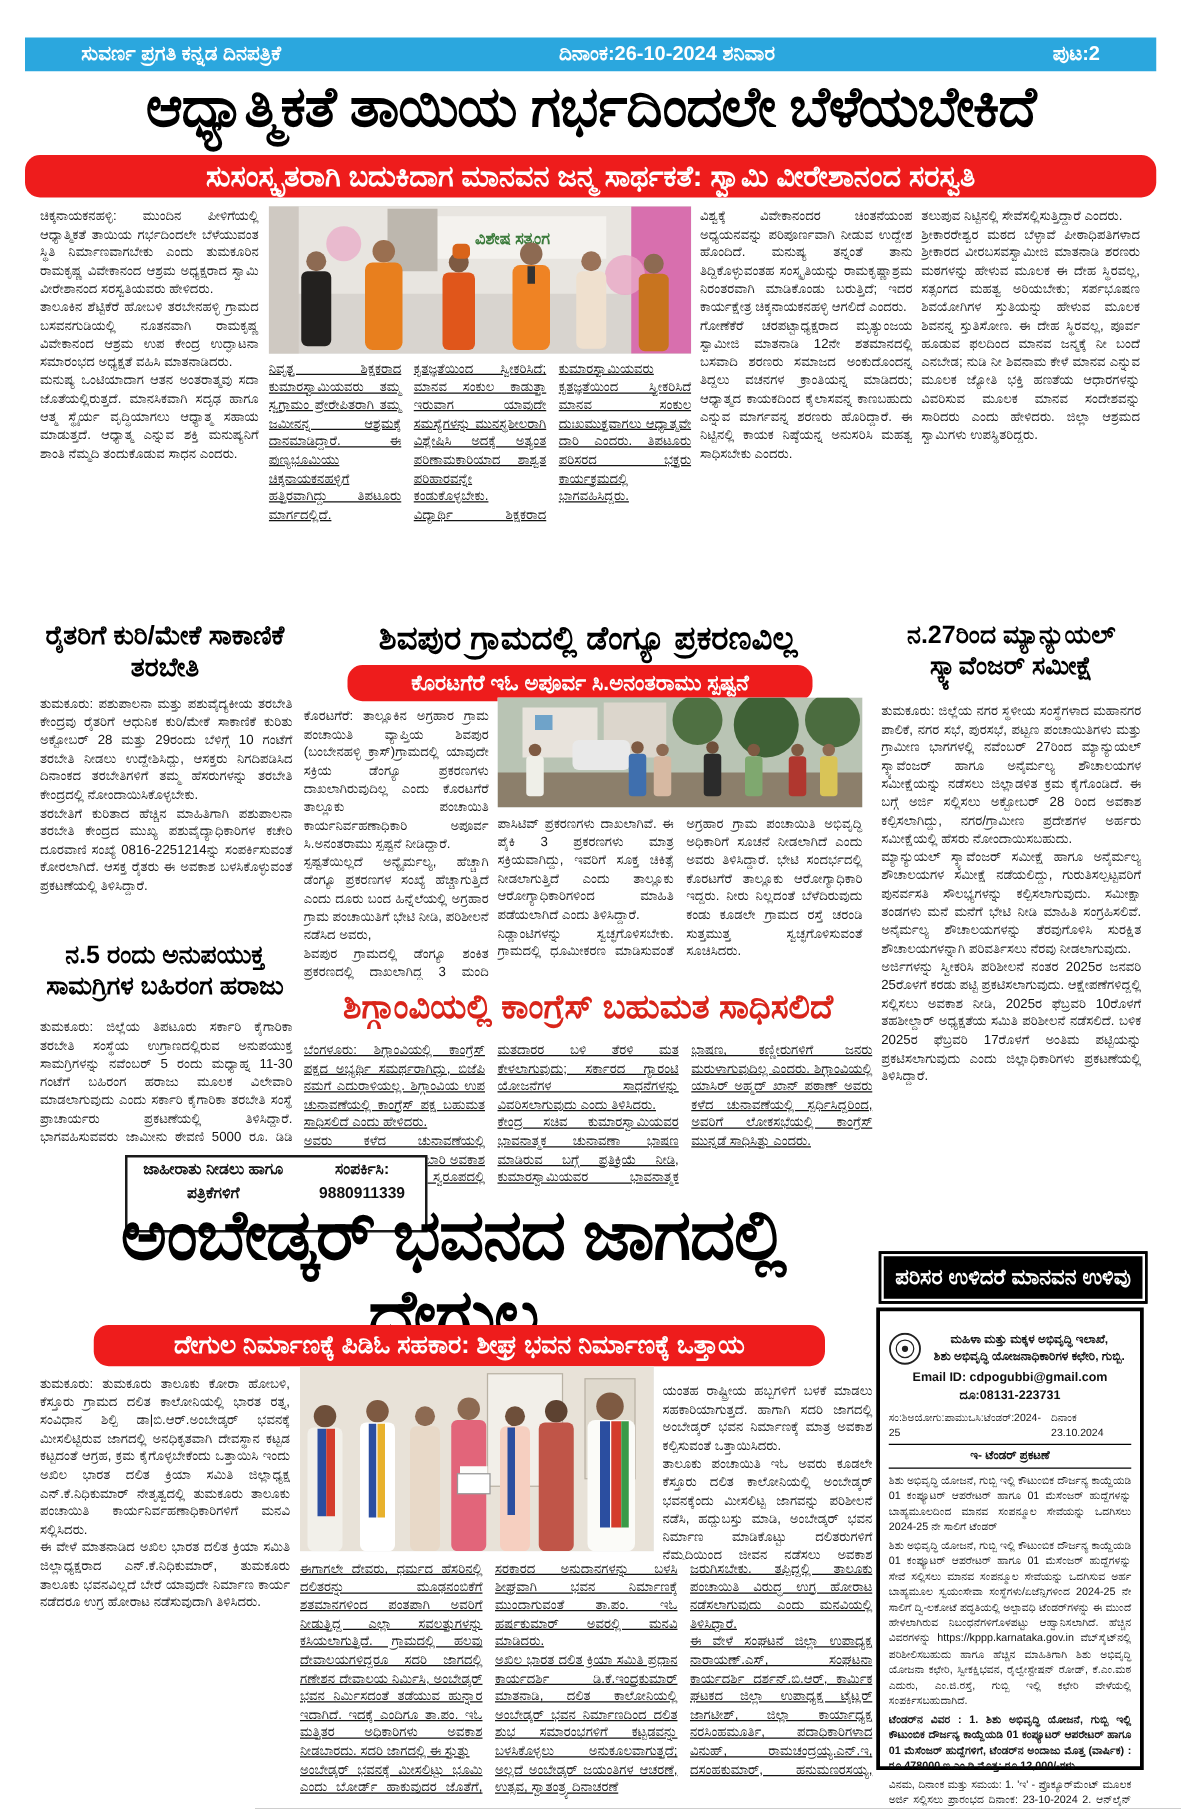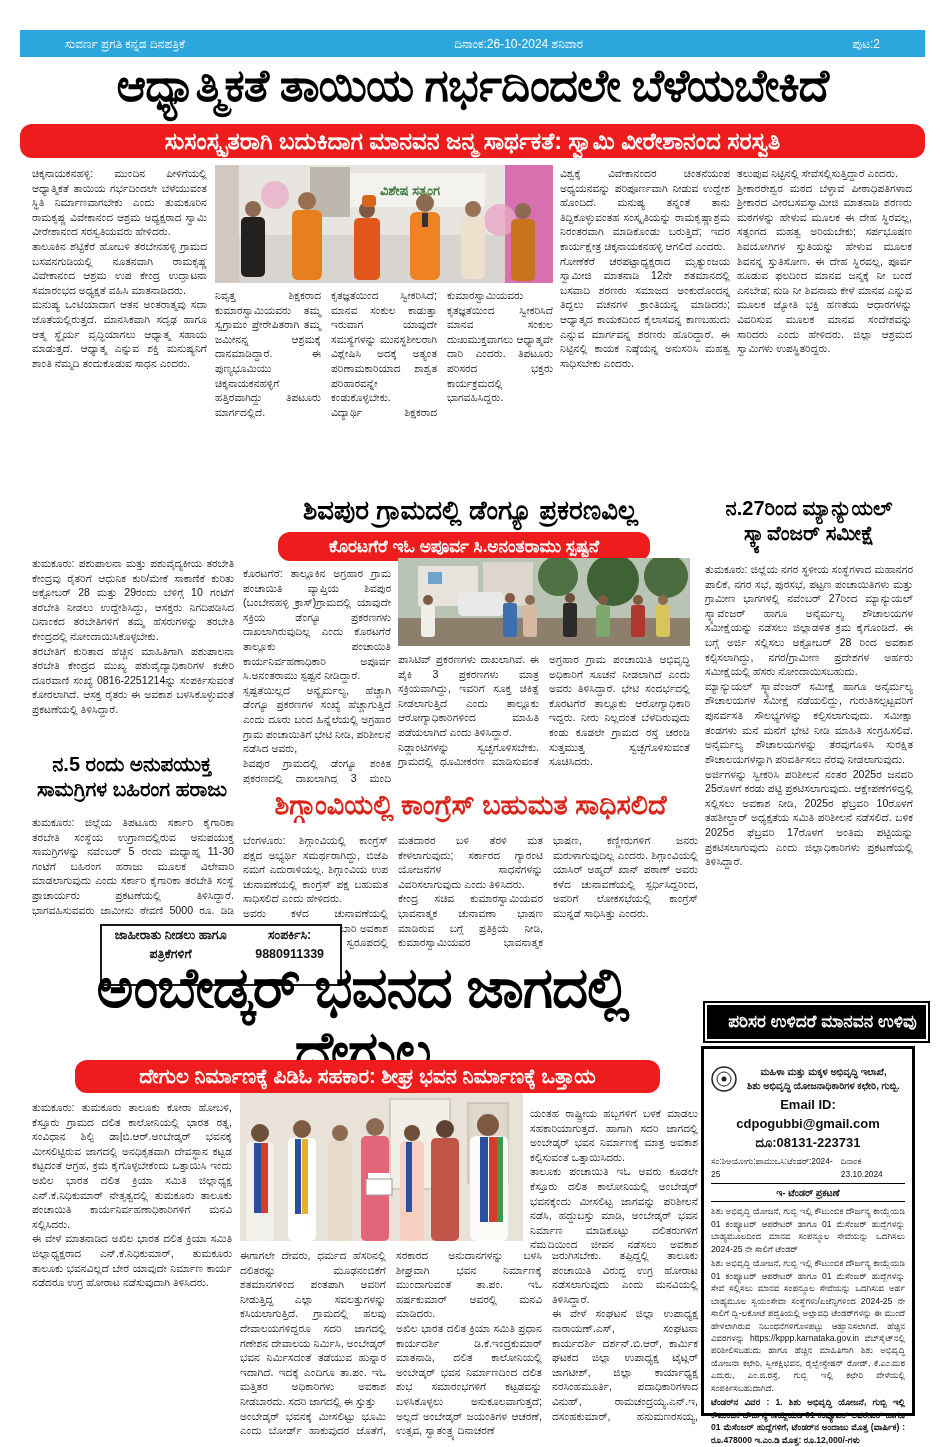--- a/index.html
+++ b/index.html
@@ -1,38 +1,38 @@
 <!DOCTYPE html>
 <html><head>
 <meta charset="utf-8">
 <style>
   html,body{margin:0;padding:0;background:#888;}
   #page{position:relative;width:945px;height:1447px;background:#ffffff;overflow:hidden;
         font-family:"Liberation Sans","DejaVu Sans",sans-serif;color:#111;}
   .abs{position:absolute;}
   .just{text-align:justify;text-justify:inter-word;white-space:pre-line;}
   .masthead{background:#2ba7de;color:#fff;display:flex;align-items:center;
-            justify-content:space-between;font-weight:normal;font-size:12px;padding:0 45px;box-sizing:border-box;}
+            justify-content:space-between;font-weight:bold;font-size:16px;padding:0 45px;box-sizing:border-box;}
   .h1{font-weight:bold;text-align:center;font-size:45px;line-height:1.15;letter-spacing:-1px;color:#000;}
   .redbar{background:#ee1c1c;color:#fff;font-weight:bold;text-align:center;
           display:flex;align-items:center;justify-content:center;box-sizing:border-box;border-radius:12px;}
   .sechead{font-weight:bold;text-align:center;color:#000;line-height:1.25;}
   .redhead{font-weight:bold;text-align:center;color:#d9251a;}
   .body-txt{font-size:10.6px;line-height:1.38;color:#141414;}
-  .cols3{column-count:3;column-gap:10px;}
+  .cols3{column-count:3;column-gap:10px;text-decoration:underline;}
   .cols2{column-count:2;column-gap:10px;}
   .contact-box{border:2px solid #1a1a1a;background:#fff;display:flex;flex-direction:row;
                justify-content:center;text-align:center;font-weight:bold;font-size:12.5px;line-height:1.5;}
   .eco-banner{background:#000;color:#fff;font-weight:bold;display:flex;align-items:center;
               justify-content:center;font-size:17px;border:2px solid #000;box-shadow:0 0 0 2px #fff inset;}
   .tender{border:3px solid #000;box-sizing:border-box;background:#fff;padding:16px 7px 4px 7px;
           font-size:8.6px;line-height:1.45;}
   .tender .hdr{display:flex;align-items:center;gap:5px;}
   .tender .hdr-txt{flex:1;text-align:center;font-weight:bold;font-size:9.6px;line-height:1.45;}
-  .tender .mail{text-align:center;font-weight:bold;font-size:13px;margin-top:3px;}
+  .tender .mail{text-align:center;font-weight:bold;font-size:10px;margin-top:3px;}
   .tender .ref{display:flex;justify-content:space-between;font-size:8.4px;margin-top:3px;
                border-bottom:1px solid #000;padding-bottom:3px;}
   .tender .etitle{text-align:center;font-weight:bold;font-size:9.5px;padding:2px 0;border-bottom:1px solid #000;margin-bottom:3px;}
   .photo-frame{background:#e5e5e5;overflow:hidden;}
   svg{display:block;}
 </style>
 </head>
 <body>
 
 <div id="page">
@@ -92,20 +92,21 @@
   </div>
   <div class="abs body-txt just cols3" style="left:215px;top:288px;width:338px;height:198px;overflow:hidden;">ನಿವೃತ್ತ ಶಿಕ್ಷಕರಾದ ಕುಮಾರಸ್ವಾಮಿಯವರು ತಮ್ಮ ಸ್ವಗ್ರಾಮಂ ಪ್ರೇರೇಪಿತರಾಗಿ ತಮ್ಮ ಜಮೀನನ್ನ ಆಶ್ರಮಕ್ಕೆ ದಾನಮಾಡಿದ್ದಾರೆ. ಈ ಪುಣ್ಯಭೂಮಿಯು ಚಿಕ್ಕನಾಯಕನಹಳ್ಳಿಗೆ ಹತ್ತಿರವಾಗಿದ್ದು ತಿಪಟೂರು ಮಾರ್ಗದಲ್ಲಿದೆ.
 ಕೃತಜ್ಞತೆಯಿಂದ ಸ್ವೀಕರಿಸಿದೆ; ಮಾನವ ಸಂಕುಲ ಕಾಡುತ್ತಾ ಇರುವಾಗ ಯಾವುದೇ ಸಮಸ್ಯೆಗಳನ್ನು ಮುನಸ್ಥಶೀಲರಾಗಿ ವಿಶ್ಲೇಷಿಸಿ ಅದಕ್ಕೆ ಅತ್ಯಂತ ಪರಿಣಾಮಕಾರಿಯಾದ ಶಾಶ್ವತ ಪರಿಹಾರವನ್ನೇ ಕಂಡುಕೊಳ್ಳಬೇಕು.
 ವಿದ್ಯಾರ್ಥಿ ಶಿಕ್ಷಕರಾದ ಕುಮಾರಸ್ವಾಮಿಯವರು ಕೃತಜ್ಞತೆಯಿಂದ ಸ್ವೀಕರಿಸಿದೆ ಮಾನವ ಸಂಕುಲ ದುಃಖಮುಕ್ತವಾಗಲು ಆಧ್ಯಾತ್ಮವೇ ದಾರಿ ಎಂದರು. ತಿಪಟೂರು ಪರಿಸರದ ಭಕ್ತರು ಕಾರ್ಯಕ್ರಮದಲ್ಲಿ ಭಾಗವಹಿಸಿದ್ದರು.</div>
 
   <div class="abs body-txt just" style="left:560px;top:166px;width:170px;height:320px;overflow:hidden;">ವಿಶ್ವಕ್ಕೆ ವಿವೇಕಾನಂದರ ಚಿಂತನೆಯಂಪ ಅಧ್ಯಯನವನ್ನು ಪರಿಪೂರ್ಣವಾಗಿ ನೀಡುವ ಉದ್ದೇಶ ಹೊಂದಿದೆ. ಮನುಷ್ಯ ತನ್ನಂತೆ ತಾನು ತಿದ್ದಿಕೊಳ್ಳುವಂತಹ ಸಂಸ್ಕೃತಿಯನ್ನು ರಾಮಕೃಷ್ಣಾಶ್ರಮ ನಿರಂತರವಾಗಿ ಮಾಡಿಕೊಂಡು ಬರುತ್ತಿದೆ; ಇದರ ಕಾರ್ಯಕ್ಷೇತ್ರ ಚಿಕ್ಕನಾಯಕನಹಳ್ಳಿ ಆಗಲಿದೆ ಎಂದರು.
 ಗೋಣೆಕೆರೆ ಚರಪಟ್ಟಾಧ್ಯಕ್ಷರಾದ ಮೃತ್ಯುಂಜಯ ಸ್ವಾಮೀಜಿ ಮಾತನಾಡಿ 12ನೇ ಶತಮಾನದಲ್ಲಿ ಬಸವಾದಿ ಶರಣರು ಸಮಾಜದ ಅಂಕುದೊಂದನ್ನ ತಿದ್ದಲು ವಚನಗಳ ಕ್ರಾಂತಿಯನ್ನ ಮಾಡಿದರು; ಆಧ್ಯಾತ್ಮದ ಕಾಯಕದಿಂದ ಕೈಲಾಸವನ್ನ ಕಾಣಬಹುದು ಎನ್ನುವ ಮಾರ್ಗವನ್ನ ಶರಣರು ಹೊರಿದ್ದಾರೆ. ಈ ನಿಟ್ಟಿನಲ್ಲಿ ಕಾಯಕ ನಿಷ್ಠೆಯನ್ನ ಅನುಸರಿಸಿ ಮಹತ್ವ ಸಾಧಿಸಬೇಕು ಎಂದರು.</div>
   <div class="abs body-txt just" style="left:737px;top:166px;width:175px;height:320px;overflow:hidden;">ತಲುಪುವ ನಿಟ್ಟಿನಲ್ಲಿ ಸೇವೆಸಲ್ಲಿಸುತ್ತಿದ್ದಾರೆ ಎಂದರು.
 ಶ್ರೀಕಾರರೇಶ್ವರ ಮಠದ ಬೆಳ್ಳಾವೆ ಪೀಠಾಧಿಪತಿಗಳಾದ ಶ್ರೀಕಾರದ ವೀರಬಸವಸ್ವಾಮೀಜಿ ಮಾತನಾಡಿ ಶರಣರು ಮಠಗಳನ್ನು ಹೇಳುವ ಮೂಲಕ ಈ ದೇಹ ಸ್ಥಿರವಲ್ಲ, ಸತ್ಸಂಗದ ಮಹತ್ವ ಅರಿಯಬೇಕು; ಸರ್ಪಭೂಷಣ ಶಿವಯೋಗಿಗಳ ಸ್ತುತಿಯನ್ನು ಹೇಳುವ ಮೂಲಕ ಶಿವನನ್ನ ಸ್ತುತಿಸೋಣ. ಈ ದೇಹ ಸ್ಥಿರವಲ್ಲ, ಪೂರ್ವ ಹೂಡುವ ಫಲದಿಂದ ಮಾನವ ಜನ್ಮಕ್ಕೆ ನೀ ಬಂದೆ ಎನಬೇಡ; ನುಡಿ ನೀ ಶಿವನಾಮ ಕೇಳೆ ಮಾನವ ಎನ್ನುವ ಮೂಲಕ ಜ್ಯೋತಿ ಭಕ್ತಿ ಹಣತೆಯ ಆಧಾರಗಳನ್ನು ವಿವರಿಸುವ ಮೂಲಕ ಮಾನವ ಸಂದೇಶವನ್ನು ಸಾರಿದರು ಎಂದು ಹೇಳಿದರು. ಜಿಲ್ಲಾ ಆಶ್ರಮದ ಸ್ವಾಮಿಗಳು ಉಪಸ್ಥಿತರಿದ್ದರು.</div>
 
+  <div class="abs sechead" style="left:28px;top:496px;width:208px;font-size:21px;">ರೈತರಿಗೆ ಕುರಿ/ಮೇಕೆ ಸಾಕಾಣಿಕೆ ತರಬೇತಿ</div>
   <div class="abs body-txt just" style="left:32px;top:556px;width:202px;height:190px;overflow:hidden;">ತುಮಕೂರು: ಪಶುಪಾಲನಾ ಮತ್ತು ಪಶುವೈದ್ಯಕೀಯ ತರಬೇತಿ ಕೇಂದ್ರವು ರೈತರಿಗೆ ಆಧುನಿಕ ಕುರಿ/ಮೇಕೆ ಸಾಕಾಣಿಕೆ ಕುರಿತು ಅಕ್ಟೋಬರ್ 28 ಮತ್ತು 29ರಂದು ಬೆಳಿಗ್ಗೆ 10 ಗಂಟೆಗೆ ತರಬೇತಿ ನೀಡಲು ಉದ್ದೇಶಿಸಿದ್ದು, ಆಸಕ್ತರು ನಿಗದಿಪಡಿಸಿದ ದಿನಾಂಕದ ತರಬೇತಿಗಳಿಗೆ ತಮ್ಮ ಹೆಸರುಗಳನ್ನು ತರಬೇತಿ ಕೇಂದ್ರದಲ್ಲಿ ನೋಂದಾಯಿಸಿಕೊಳ್ಳಬೇಕು.
 ತರಬೇತಿಗೆ ಕುರಿತಾದ ಹೆಚ್ಚಿನ ಮಾಹಿತಿಗಾಗಿ ಪಶುಪಾಲನಾ ತರಬೇತಿ ಕೇಂದ್ರದ ಮುಖ್ಯ ಪಶುವೈದ್ಯಾಧಿಕಾರಿಗಳ ಕಚೇರಿ ದೂರವಾಣಿ ಸಂಖ್ಯೆ 0816-2251214ನ್ನು ಸಂಪರ್ಕಿಸುವಂತೆ ಕೋರಲಾಗಿದೆ. ಆಸಕ್ತ ರೈತರು ಈ ಅವಕಾಶ ಬಳಸಿಕೊಳ್ಳುವಂತೆ ಪ್ರಕಟಣೆಯಲ್ಲಿ ತಿಳಿಸಿದ್ದಾರೆ.</div>
 
   <div class="abs sechead" style="left:28px;top:752px;width:208px;font-size:20px;">ನ.5 ರಂದು ಅನುಪಯುಕ್ತ ಸಾಮಗ್ರಿಗಳ ಬಹಿರಂಗ ಹರಾಜು</div>
   <div class="abs body-txt just" style="left:32px;top:815px;width:202px;height:105px;overflow:hidden;">ತುಮಕೂರು: ಜಿಲ್ಲೆಯ ತಿಪಟೂರು ಸರ್ಕಾರಿ ಕೈಗಾರಿಕಾ ತರಬೇತಿ ಸಂಸ್ಥೆಯ ಉಗ್ರಾಣದಲ್ಲಿರುವ ಅನುಪಯುಕ್ತ ಸಾಮಗ್ರಿಗಳನ್ನು ನವೆಂಬರ್ 5 ರಂದು ಮಧ್ಯಾಹ್ನ 11-30 ಗಂಟೆಗೆ ಬಹಿರಂಗ ಹರಾಜು ಮೂಲಕ ವಿಲೇವಾರಿ ಮಾಡಲಾಗುವುದು ಎಂದು ಸರ್ಕಾರಿ ಕೈಗಾರಿಕಾ ತರಬೇತಿ ಸಂಸ್ಥೆ ಪ್ರಾಚಾರ್ಯರು ಪ್ರಕಟಣೆಯಲ್ಲಿ ತಿಳಿಸಿದ್ದಾರೆ. ಭಾಗವಹಿಸುವವರು ಜಾಮೀನು ಠೇವಣಿ 5000 ರೂ. ಡಿಡಿ ಕಡ್ಡಾಯ ನೀಡಿ, ದಾಖಲಾತಿಗಳೊಂದಿಗೆ ಸಲ್ಲಿಸಿ ಹರಾಜು ಪ್ರಕ್ರಿಯೆಯಲ್ಲಿ ನೋಂದಾಯಿಸಿಕೊಳ್ಳುವಂತೆ ಕೋರಲಾಗಿದೆ.</div>
 
   <div class="abs sechead" style="left:243px;top:494px;width:455px;font-size:26px;">ಶಿವಪುರ ಗ್ರಾಮದಲ್ಲಿ ಡೆಂಗ್ಯೂ ಪ್ರಕರಣವಿಲ್ಲ</div>
   <div class="abs redbar" style="left:278px;top:532px;width:372px;height:29px;font-size:17px;">ಕೊರಟಗೆರೆ ಇಓ ಅಪೂರ್ವ ಸಿ.ಅನಂತರಾಮು ಸ್ಪಷ್ಟನೆ</div>
   <div class="abs body-txt just" style="left:243px;top:566px;width:148px;height:218px;overflow:hidden;">ಕೊರಟಗೆರೆ: ತಾಲ್ಲೂಕಿನ ಅಗ್ರಹಾರ ಗ್ರಾಮ ಪಂಚಾಯಿತಿ ವ್ಯಾಪ್ತಿಯ ಶಿವಪುರ (ಬಂಬೇನಹಳ್ಳಿ ಕ್ರಾಸ್)ಗ್ರಾಮದಲ್ಲಿ ಯಾವುದೇ ಸಕ್ರಿಯ ಡೆಂಗ್ಯೂ ಪ್ರಕರಣಗಳು ದಾಖಲಾಗಿರುವುದಿಲ್ಲ ಎಂದು ಕೊರಟಗೆರೆ ತಾಲ್ಲೂಕು ಪಂಚಾಯಿತಿ ಕಾರ್ಯನಿರ್ವಹಣಾಧಿಕಾರಿ ಅಪೂರ್ವ ಸಿ.ಅನಂತರಾಮು ಸ್ಪಷ್ಟನೆ ನೀಡಿದ್ದಾರೆ.
 ಸ್ಪಷ್ಟತೆಯಿಲ್ಲದೆ ಅನ್ಯೈರ್ಮಲ್ಯ, ಹೆಚ್ಚಾಗಿ ಡೆಂಗ್ಯೂ ಪ್ರಕರಣಗಳ ಸಂಖ್ಯೆ ಹೆಚ್ಚಾಗುತ್ತಿದೆ ಎಂದು ದೂರು ಬಂದ ಹಿನ್ನೆಲೆಯಲ್ಲಿ ಅಗ್ರಹಾರ ಗ್ರಾಮ ಪಂಚಾಯಿತಿಗೆ ಭೇಟಿ ನೀಡಿ, ಪರಿಶೀಲನೆ ನಡೆಸಿದ ಅವರು,
@@ -221,21 +222,21 @@
     </svg>
   </div>
   <div class="abs body-txt just" style="left:530px;top:1078px;width:168px;height:142px;overflow:hidden;margin-top:28px;">ಯಂತಹ ರಾಷ್ಟ್ರೀಯ ಹಬ್ಬಗಳಿಗೆ ಬಳಕೆ ಮಾಡಲು ಸಹಕಾರಿಯಾಗುತ್ತದೆ. ಹಾಗಾಗಿ ಸದರಿ ಜಾಗದಲ್ಲಿ ಅಂಬೇಡ್ಕರ್ ಭವನ ನಿರ್ಮಾಣಕ್ಕೆ ಮಾತ್ರ ಅವಕಾಶ ಕಲ್ಪಿಸುವಂತೆ ಒತ್ತಾಯಿಸಿದರು.
 ತಾಲೂಕು ಪಂಚಾಯಿತಿ ಇಓ ಅವರು ಕೂಡಲೇ ಕೆಸ್ತೂರು ದಲಿತ ಕಾಲೋನಿಯಲ್ಲಿ ಅಂಬೇಡ್ಕರ್ ಭವನಕ್ಕೆಂದು ಮೀಸಲಿಟ್ಟ ಜಾಗವನ್ನು ಪರಿಶೀಲನೆ ನಡೆಸಿ, ಹದ್ದುಬಸ್ತು ಮಾಡಿ, ಅಂಬೇಡ್ಕರ್ ಭವನ ನಿರ್ಮಾಣ ಮಾಡಿಕೊಟ್ಟು ದಲಿತರುಗಳಿಗೆ ನೆಮ್ಮದಿಯಿಂದ ಜೀವನ ನಡೆಸಲು ಅವಕಾಶ ಮಾಡಿಕೊಡಬೇಕೆಂದು ಅಖಿಲ ಭಾರತ ದಲಿತ ಕ್ರಿಯಾ ಸಮಿತಿ ಮನವಿ ಮಾಡಿದೆ.</div>
   <div class="abs body-txt just cols3" style="left:240px;top:1248px;width:458px;height:197px;overflow:hidden;">ಈಗಾಗಲೇ ದೇವರು, ಧರ್ಮದ ಹೆಸರಿನಲ್ಲಿ ದಲಿತರನ್ನು ಮೂಢನಂಬಿಕೆಗೆ ಶತಮಾನಗಳಿಂದ ಪಂತಪಾಗಿ ಅವರಿಗೆ ನೀಡುತ್ತಿದ್ದ ಎಲ್ಲಾ ಸವಲತ್ತುಗಳನ್ನು ಕಸಿಯಲಾಗುತ್ತಿದೆ. ಗ್ರಾಮದಲ್ಲಿ ಹಲವು ದೇವಾಲಯಗಳಿದ್ದರೂ ಸದರಿ ಜಾಗದಲ್ಲಿ ಗಣೇಶನ ದೇವಾಲಯ ನಿರ್ಮಿಸಿ, ಅಂಬೇಡ್ಕರ್ ಭವನ ನಿರ್ಮಿಸದಂತೆ ತಡೆಯುವ ಹುನ್ನಾರ ಇದಾಗಿದೆ. ಇದಕ್ಕೆ ಎಂದಿಗೂ ತಾ.ಪಂ. ಇಓ ಮತ್ತಿತರ ಅಧಿಕಾರಿಗಳು ಅವಕಾಶ ನೀಡಬಾರದು. ಸದರಿ ಜಾಗದಲ್ಲಿ ಈ ಸ್ತುತ್ತು
 ಅಂಬೇಡ್ಕರ್ ಭವನಕ್ಕೆ ಮೀಸಲಿಟ್ಟು ಭೂಮಿ ಎಂದು ಬೋರ್ಡ್ ಹಾಕುವುದರ ಜೊತೆಗೆ, ಸರಕಾರದ ಅನುದಾನಗಳನ್ನು ಬಳಸಿ ಶೀಘ್ರವಾಗಿ ಭವನ ನಿರ್ಮಾಣಕ್ಕೆ ಮುಂದಾಗುವಂತೆ ತಾ.ಪಂ. ಇಓ ಹರ್ಷಕುಮಾರ್ ಅವರಲ್ಲಿ ಮನವಿ ಮಾಡಿದರು.
 ಅಖಿಲ ಭಾರತ ದಲಿತ ಕ್ರಿಯಾ ಸಮಿತಿ ಪ್ರಧಾನ ಕಾರ್ಯದರ್ಶಿ ಡಿ.ಕೆ.ಇಂದ್ರಕುಮಾರ್ ಮಾತನಾಡಿ, ದಲಿತ ಕಾಲೋನಿಯಲ್ಲಿ ಅಂಬೇಡ್ಕರ್ ಭವನ ನಿರ್ಮಾಣದಿಂದ ದಲಿತ ಶುಭ ಸಮಾರಂಭಗಳಿಗೆ ಕಟ್ಟಡವನ್ನು ಬಳಸಿಕೊಳ್ಳಲು ಅನುಕೂಲವಾಗುತ್ತದೆ; ಅಲ್ಲದೆ ಅಂಬೇಡ್ಕರ್ ಜಯಂತಿಗಳ ಆಚರಣೆ, ಉತ್ಸವ, ಸ್ವಾತಂತ್ರ್ಯ ದಿನಾಚರಣೆ
 ಜರುಗಿಸಬೇಕು. ತಪ್ಪಿದ್ದಲ್ಲಿ ತಾಲೂಕು ಪಂಚಾಯಿತಿ ವಿರುದ್ಧ ಉಗ್ರ ಹೋರಾಟ ನಡೆಸಲಾಗುವುದು ಎಂದು ಮನವಿಯಲ್ಲಿ ತಿಳಿಸಿದ್ದಾರೆ.
 ಈ ವೇಳೆ ಸಂಘಟನೆ ಜಿಲ್ಲಾ ಉಪಾಧ್ಯಕ್ಷ ನಾರಾಯಣ್.ಎಸ್, ಸಂಘಟನಾ ಕಾರ್ಯದರ್ಶಿ ದರ್ಶನ್.ಬಿ.ಆರ್, ಕಾರ್ಮಿಕ ಘಟಕದ ಜಿಲ್ಲಾ ಉಪಾಧ್ಯಕ್ಷ ಟೈಟ್ಲರ್ ಜಾಗಟೀಶ್, ಜಿಲ್ಲಾ ಕಾರ್ಯಾಧ್ಯಕ್ಷ ನರಸಿಂಹಮೂರ್ತಿ, ಪದಾಧಿಕಾರಿಗಳಾದ ವಿನುಹ್, ರಾಮಚಂದ್ರಯ್ಯ.ಎನ್.ಇ, ದಸಂಹಕುಮಾರ್, ಹನುಮಣರಸಯ್ಯ, ಶ್ರೀನಿವಾಸ್.ಡಿ.ಆರ್, ರಂಗಸ್ವಾಮಯ್ಯ ಸೇರಿದಂತೆ ಹಲವರು ಉಪಸ್ಥಿತರಿದ್ದರು.</div>
 
-  <div class="abs eco-banner" style="left:703px;top:1001px;width:211px;height:38px;padding-left:12px;">ಪರಿಸರ ಉಳಿದರೆ ಮಾನವನ ಉಳಿವು</div>
+  <div class="abs eco-banner" style="left:703px;top:1001px;width:211px;height:38px;">ಪರಿಸರ ಉಳಿದರೆ ಮಾನವನ ಉಳಿವು</div>
 
   <div class="abs tender" style="left:701px;top:1046px;width:214px;height:370px;">
     <div class="hdr">
       <svg width="26" height="26" viewBox="0 0 26 26">
         <circle cx="13" cy="13" r="12" fill="none" stroke="#222" stroke-width="1.5"></circle>
         <circle cx="13" cy="13" r="7" fill="none" stroke="#222" stroke-width="1"></circle>
         <circle cx="13" cy="13" r="2.5" fill="#222"></circle>
       </svg>
       <div class="hdr-txt">
         <div>ಮಹಿಳಾ ಮತ್ತು ಮಕ್ಕಳ ಅಭಿವೃದ್ಧಿ ಇಲಾಖೆ,</div>

